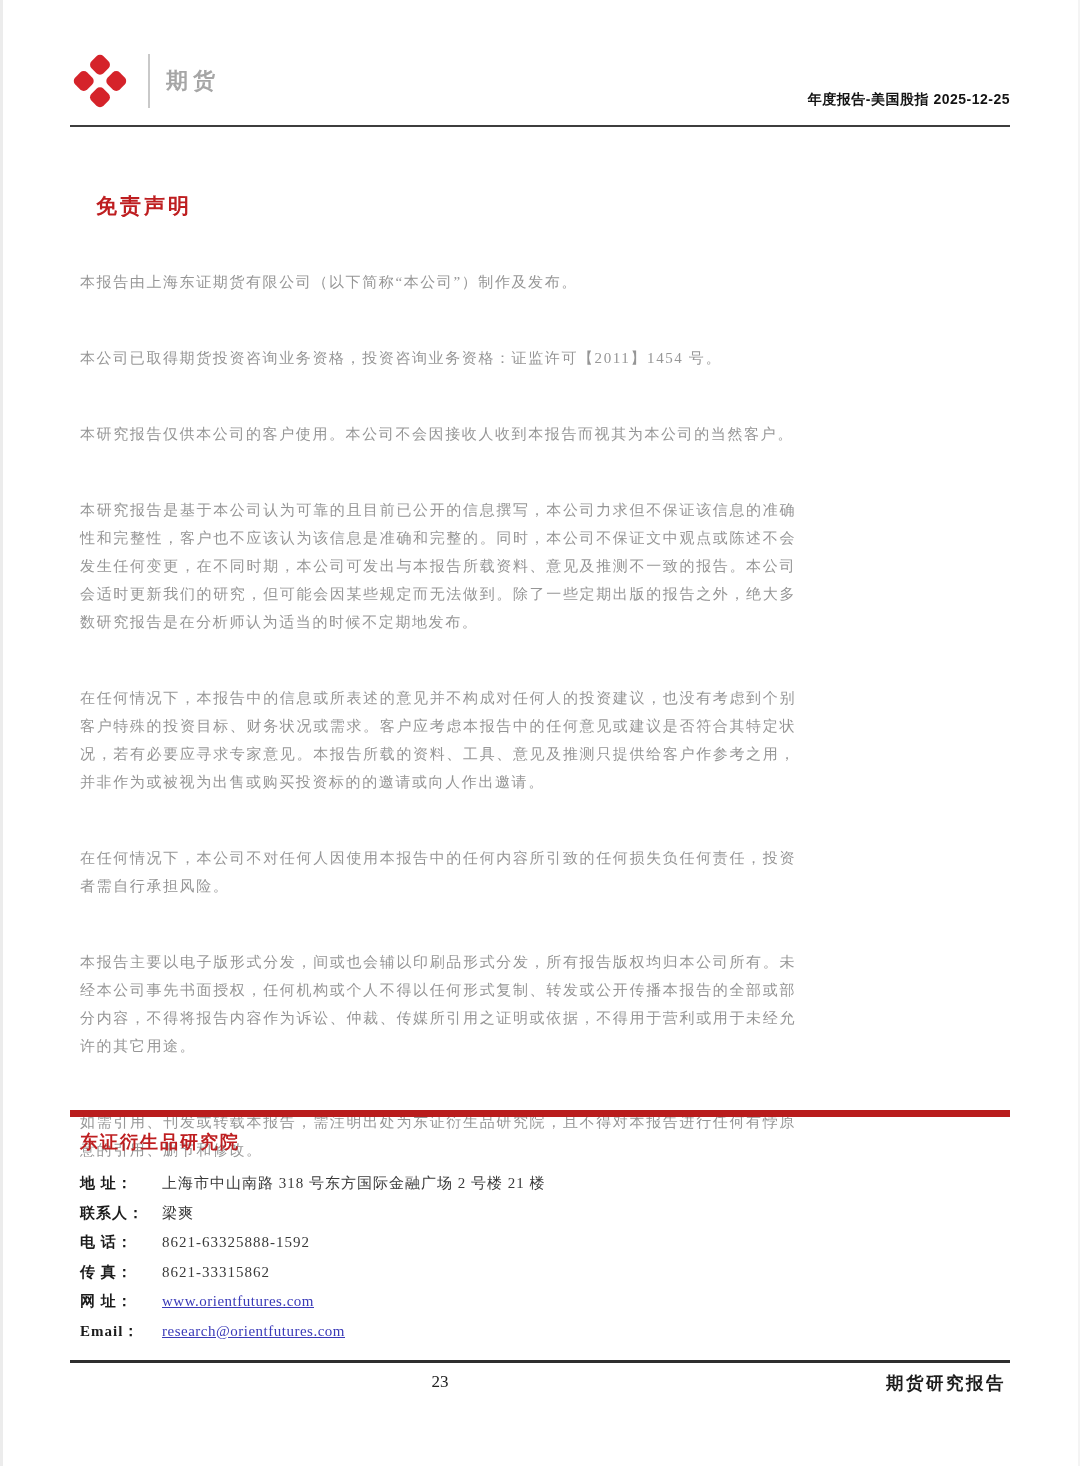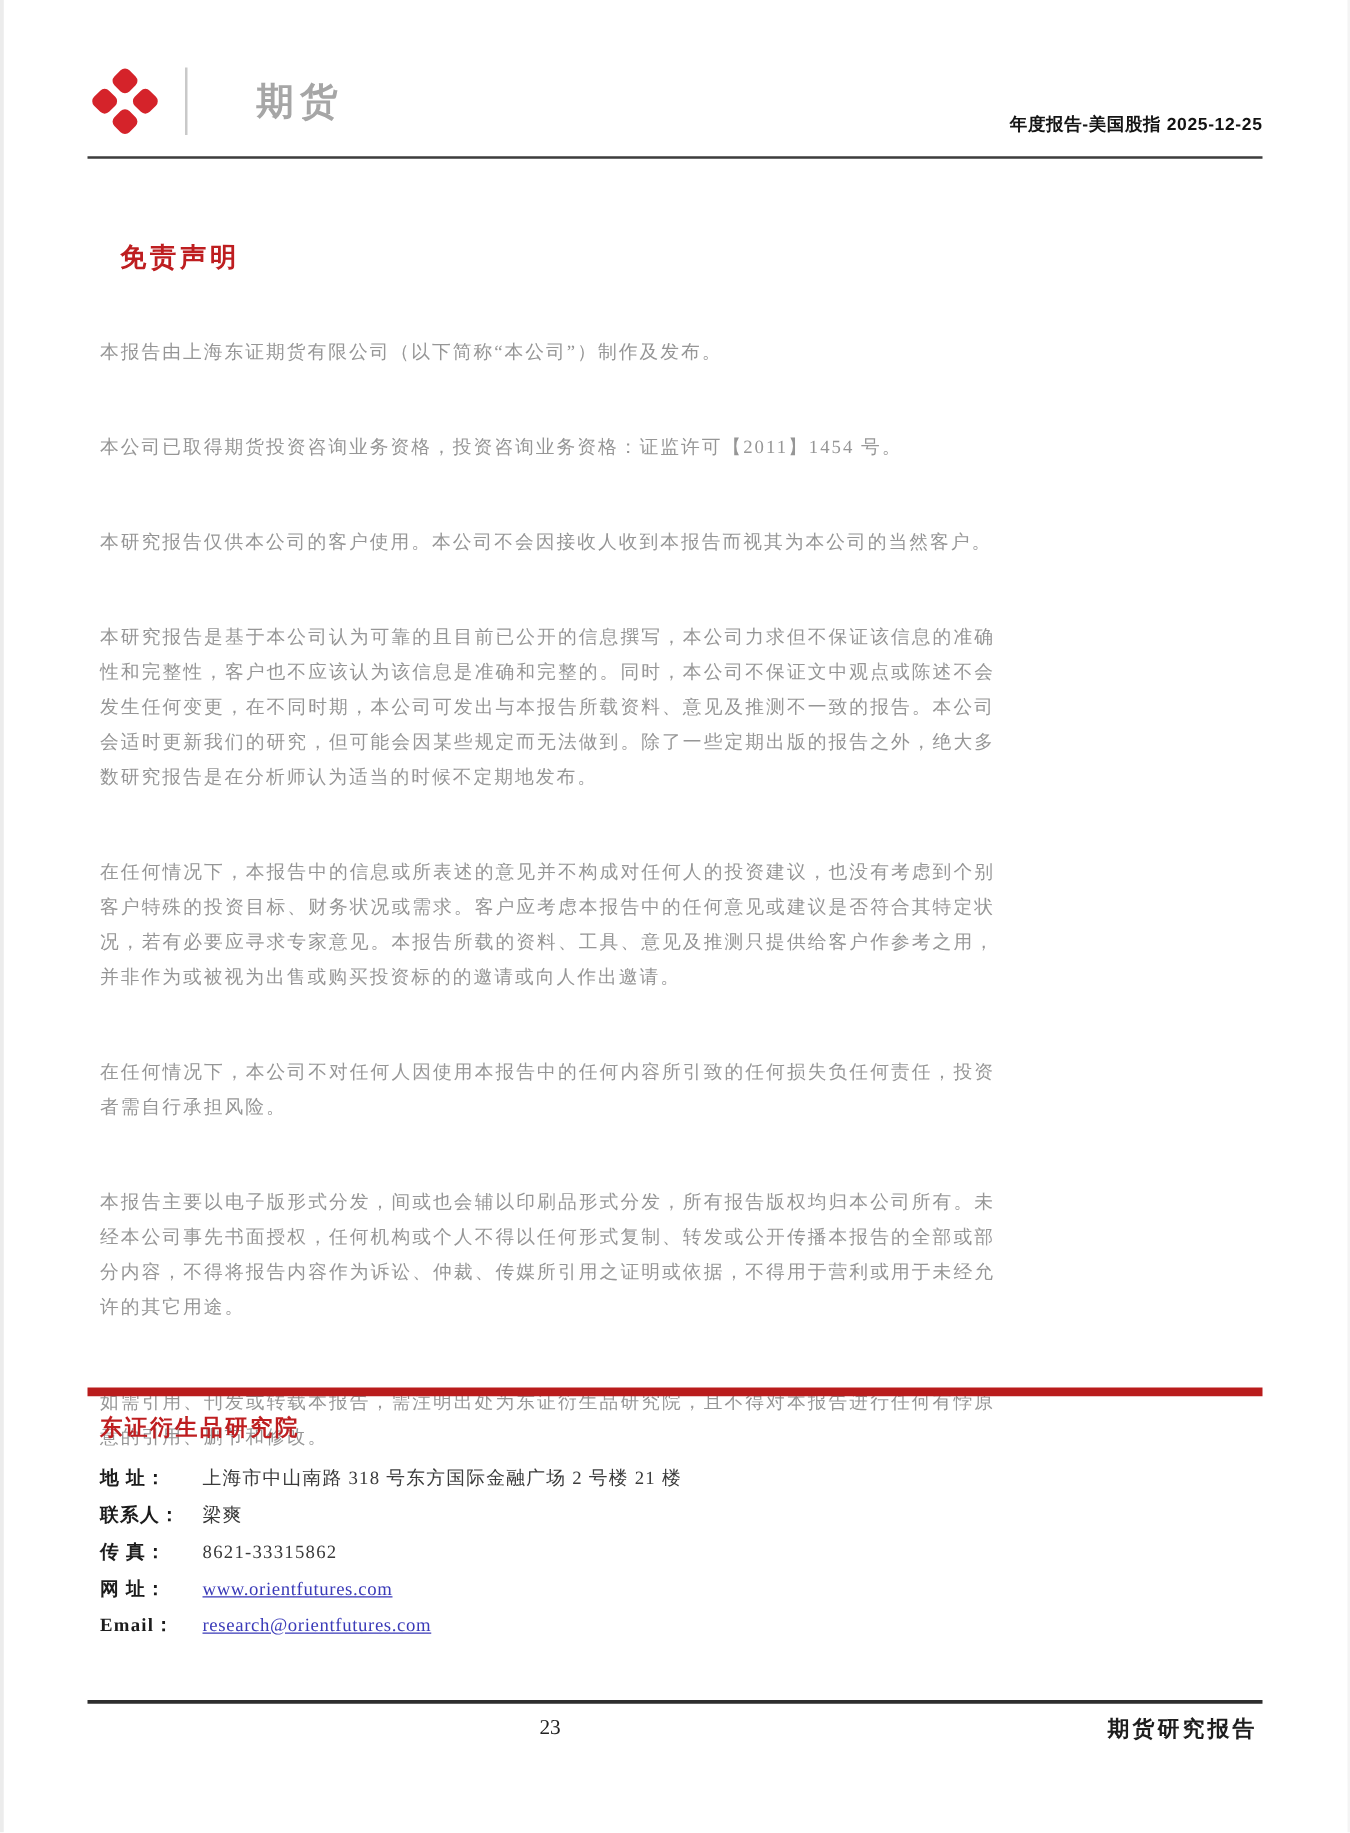--- a/index.html
+++ b/index.html
@@ -24,21 +24,21 @@
     width:40px; height:40px; transform:rotate(45deg);
     display:grid; grid-template-columns:1fr 1fr; grid-template-rows:1fr 1fr; gap:6px;
   }
   .logo-mark span { background:#d5232a; border-radius:5px; display:block; }
   .brand-text { margin-left:10px; font-family:"Liberation Sans","DejaVu Sans",sans-serif; }
   .brand-cn { font-size:31px; font-weight:bold; color:#414141; letter-spacing:2px; line-height:1; }
   .brand-en { font-size:12.5px; font-weight:bold; color:#414141; letter-spacing:0.8px; margin-top:5px; }
   .brand-divider { width:2px; height:54px; background:#c9c9c9; margin:0 16px 0 18px; }
   .brand-sub {
     font-family:Liberation Mono, monospace;
-    font-size:30px; font-weight:bold; color:#a6a6a6; letter-spacing:5px;margin-left:39px;
+    font-size:22px; font-weight:bold; color:#a6a6a6; letter-spacing:5px;
   }
   .report-label {
     font-family:"Liberation Sans","DejaVu Sans",sans-serif;
     font-size:14px; font-weight:bold; color:#141414; letter-spacing:0.5px;
     padding-bottom:2px;
   }
 
   
   .main { position:absolute; left:80px; top:192px; width:716px; }
   .disclaimer-title {
@@ -117,20 +117,24 @@
 
     <div class="contact-row">
       <span class="contact-label">地 址：</span>
       <span class="contact-value">上海市中山南路 318 号东方国际金融广场 2 号楼 21 楼</span>
     </div>
     <div class="contact-row">
       <span class="contact-label">联系人：</span>
       <span class="contact-value">梁爽</span>
     </div>
     <div class="contact-row">
+      <span class="contact-label">电 话：</span>
+      <span class="contact-value">8621-63325888-1592</span>
+    </div>
+    <div class="contact-row">
       <span class="contact-label">传 真：</span>
       <span class="contact-value">8621-33315862</span>
     </div>
     <div class="contact-row">
       <span class="contact-label">网 址：</span>
       <a href="#" class="contact-link">www.orientfutures.com</a>
     </div>
     <div class="contact-row">
       <span class="contact-label">Email：</span>
       <a href="#" class="contact-link">research@orientfutures.com</a>

